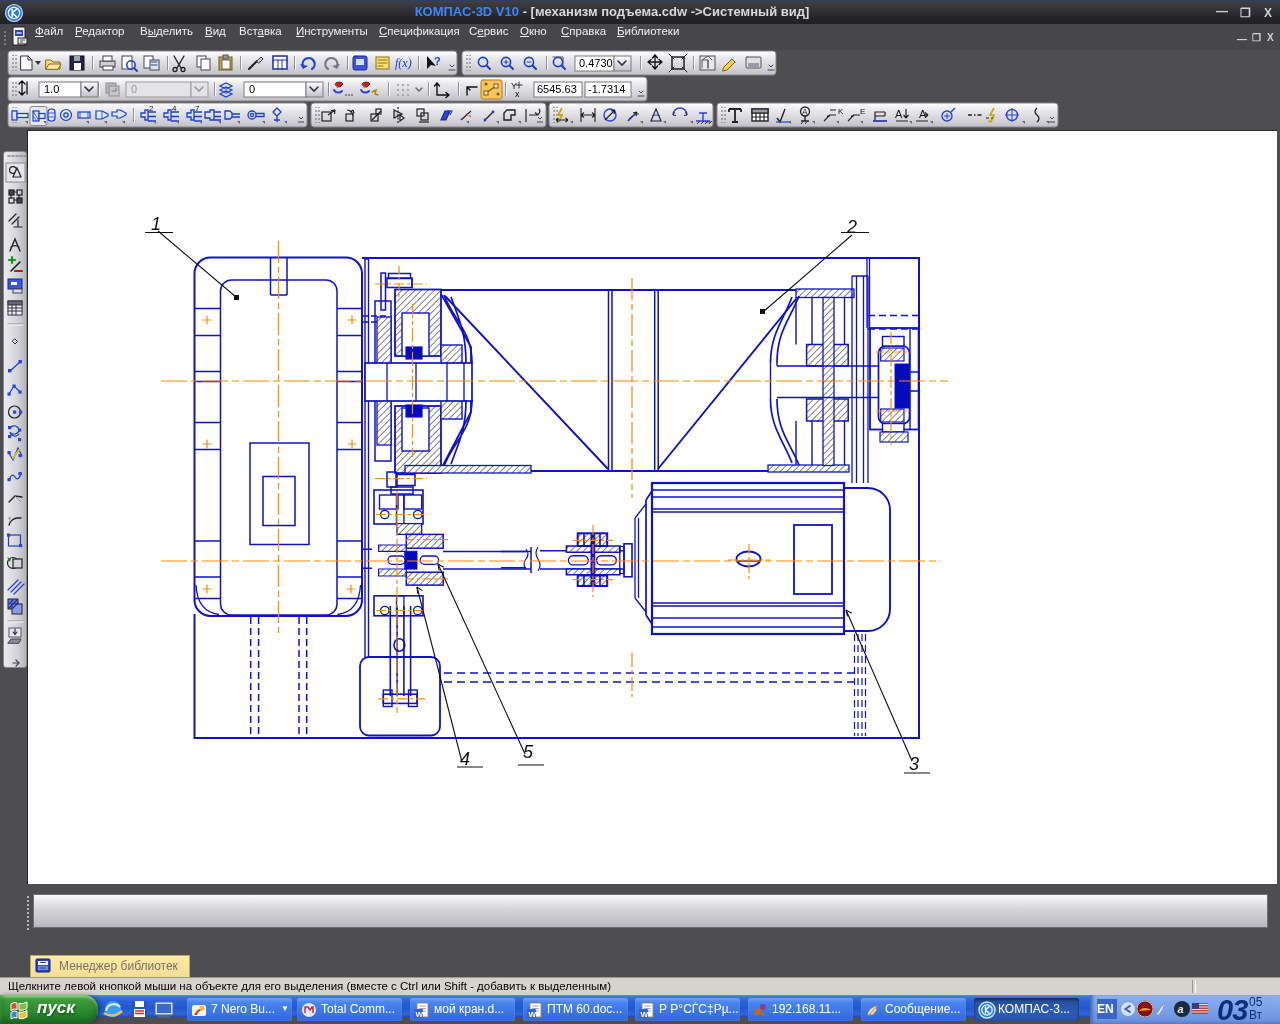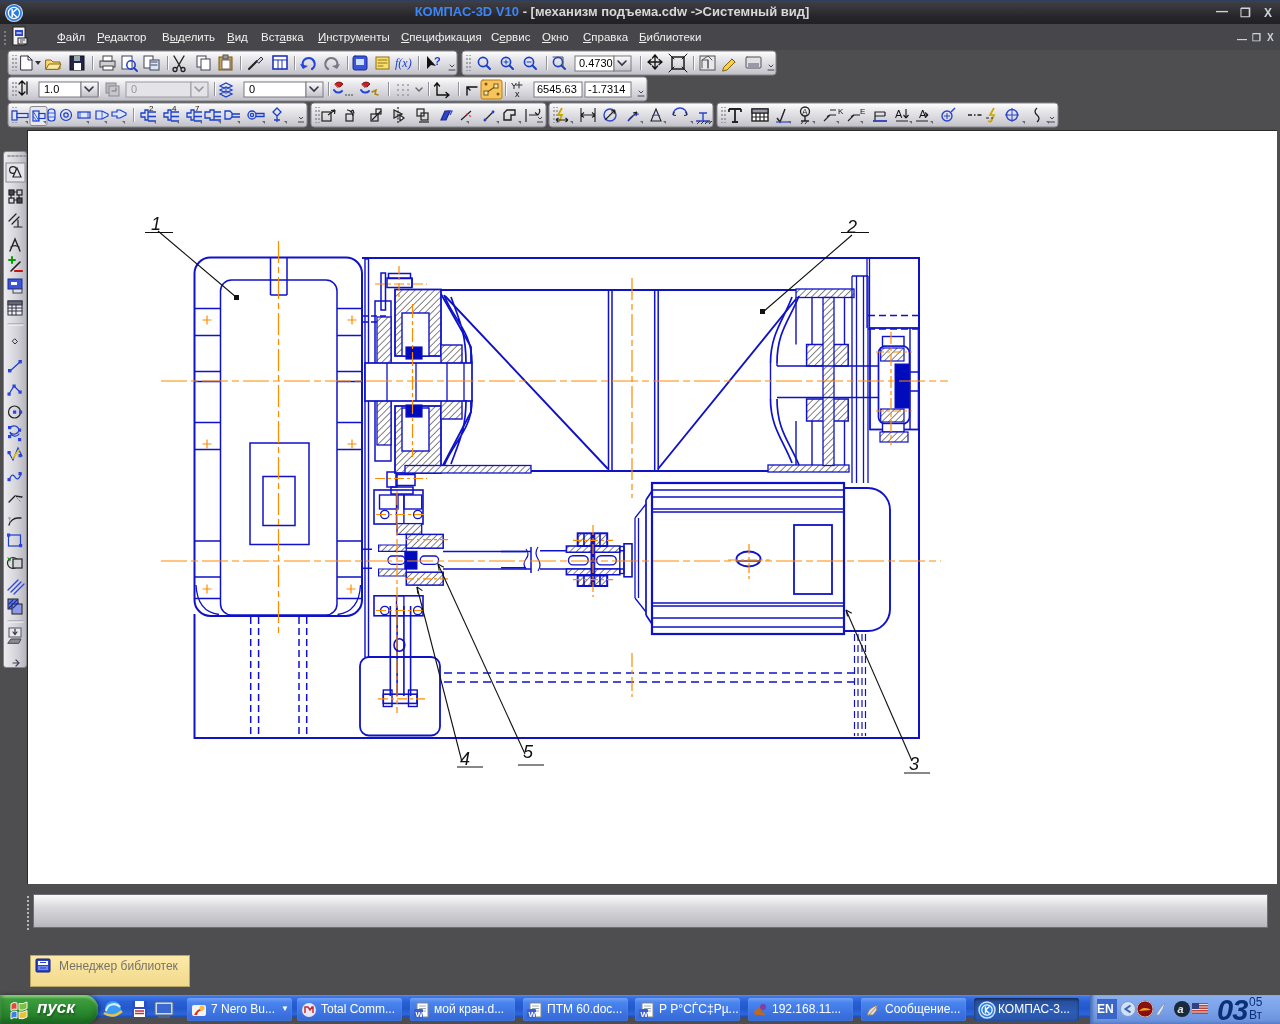--- a/index.html
+++ b/index.html
@@ -4,21 +4,21 @@
 html,body{margin:0;padding:0;width:1280px;height:1024px;overflow:hidden;background:#4e4e50;font-family:"Liberation Sans",sans-serif;}
 #root{position:absolute;left:0;top:0;width:1280px;height:1024px;}
 .abs{position:absolute;}
 
 #title{left:0;top:0;width:1280px;height:24px;background:linear-gradient(180deg,#3f3f44 0%,#303034 45%,#252529 70%,#222226 100%);border-top:1px solid #2e3f60;box-sizing:border-box;}
 #title .txt{position:absolute;left:-28px;top:3px;width:100%;text-align:center;font-size:13px;font-weight:bold;color:#e8e8e8;}
 #title .blue{color:#3d85f5;}
 .winbtn{position:absolute;top:5px;color:#cdd3da;font-weight:bold;font-size:12px;}
 
 #menubar{left:0;top:24px;width:1280px;height:26px;background:#47474b;color:#f0f0f0;font-size:11.5px;}
-#menubar .mi{position:absolute;top:7px;margin-left:22px;}
+#menubar .mi{position:absolute;top:1px;}
 #menubar .mi u{text-decoration:underline;}
 
 #toolzone{left:0;top:50px;width:1280px;height:80px;background:#4e4e50;}
 
 #lefttb{left:3px;top:151px;width:24px;height:517px;background:linear-gradient(90deg,#ececf0,#d2d2d8 60%,#b6b6bc);border:1px solid #84848c;border-radius:3px;box-sizing:border-box;}
 
 #canvas{left:27px;top:130px;width:1250px;height:754px;background:#ffffff;border-left:1px solid #2a2a2a;border-top:1px solid #2a2a2a;box-sizing:border-box;}
 
 #propbar{left:33px;top:894px;width:1235px;height:34px;background:linear-gradient(180deg,#fbfbfd 0%,#d8d8dc 40%,#c0c0c6 85%,#b4b4ba 100%);border:1px solid #6e6e74;box-sizing:border-box;}
 #libtab{left:30px;top:955px;width:160px;height:32px;background:linear-gradient(180deg,#fdeaa8,#f1d98c);border:1px solid #b8a868;box-sizing:border-box;font-size:12px;color:#77736a;}
@@ -654,20 +654,24 @@
     </svg>
   <div id="libtab" class="abs">
     <svg width="18" height="16" style="position:absolute;left:4px;top:2px">
         <rect x="1" y="1" width="14" height="13" rx="1" fill="#2a44cc" stroke="#12206a"></rect>
         <rect x="3" y="3" width="10" height="4" fill="#fff"></rect>
         <rect x="3" y="8" width="10" height="4" fill="#6f86ea"></rect>
         <path d="M5,4.5 h6 M5,10 h6" stroke="#2a44cc" stroke-width="1"></path>
       </svg>
     <span style="position:absolute;left:28px;top:3px;">Менеджер библиотек</span>
     </div>
+  <div id="status" class="abs">
+      <span style="position:absolute;left:8px;top:2px;">Щелкните левой кнопкой мыши на объекте для его выделения (вместе с Ctrl или Shift - добавить к выделенным)</span>
+    <div style="position:absolute;left:1192px;top:2px;width:2px;height:13px;border-left:1px solid #9b9890;border-right:1px solid #fff;"></div>
+    </div>
   <div id="taskbar" class="abs">
 
     <div style="position:absolute;left:0;top:0;width:98px;height:29px;border-radius:0 14px 14px 0;background:linear-gradient(180deg,#6cbf5e 0%,#3f9e3d 12%,#2f8f33 45%,#27832c 70%,#1f7426 100%);box-shadow:inset 0 -3px 6px #1a6020, inset 0 2px 3px #9adf8e, 2px 0 4px rgba(0,0,0,0.4);">
       <svg width="28" height="27" style="position:absolute;left:8px;top:1px" viewBox="0 0 28 27">
         <g stroke="#f8f8f8" stroke-width="1">
         <path d="M3,8 q3,-2.5 6,-1 l0,6.5 q-3,-1.5 -6,1 z" fill="#e24a38"></path>
         <path d="M11,7.5 q4,1 8,-1.5 l0,6.5 q-4,2.5 -8,1.5 z" fill="#7fbf3f"></path>
         <path d="M3,16.5 q3,-2.5 6,-1 l0,6.5 q-3,-1.5 -6,1 z" fill="#3f7fdf"></path>
         <path d="M11,16 q4,1 8,-1.5 l0,6.5 q-4,2.5 -8,1.5 z" fill="#efc02f"></path>
         </g>

